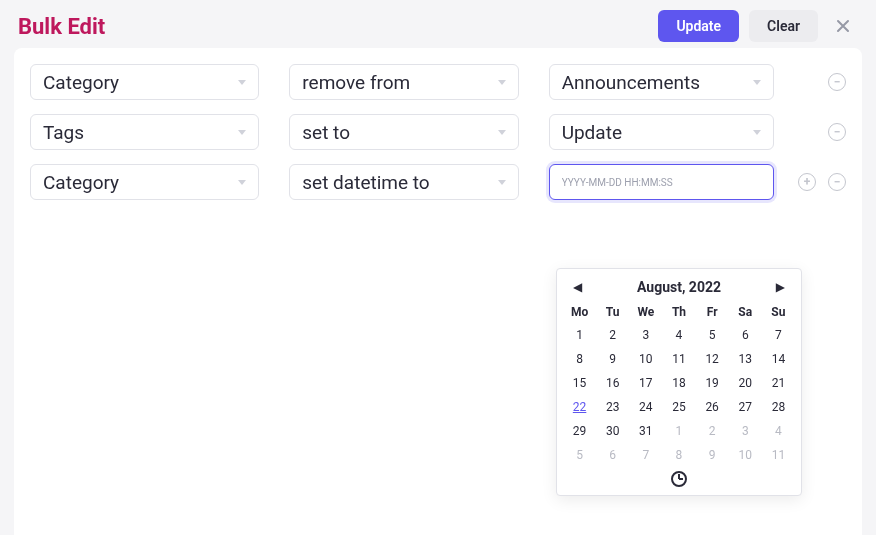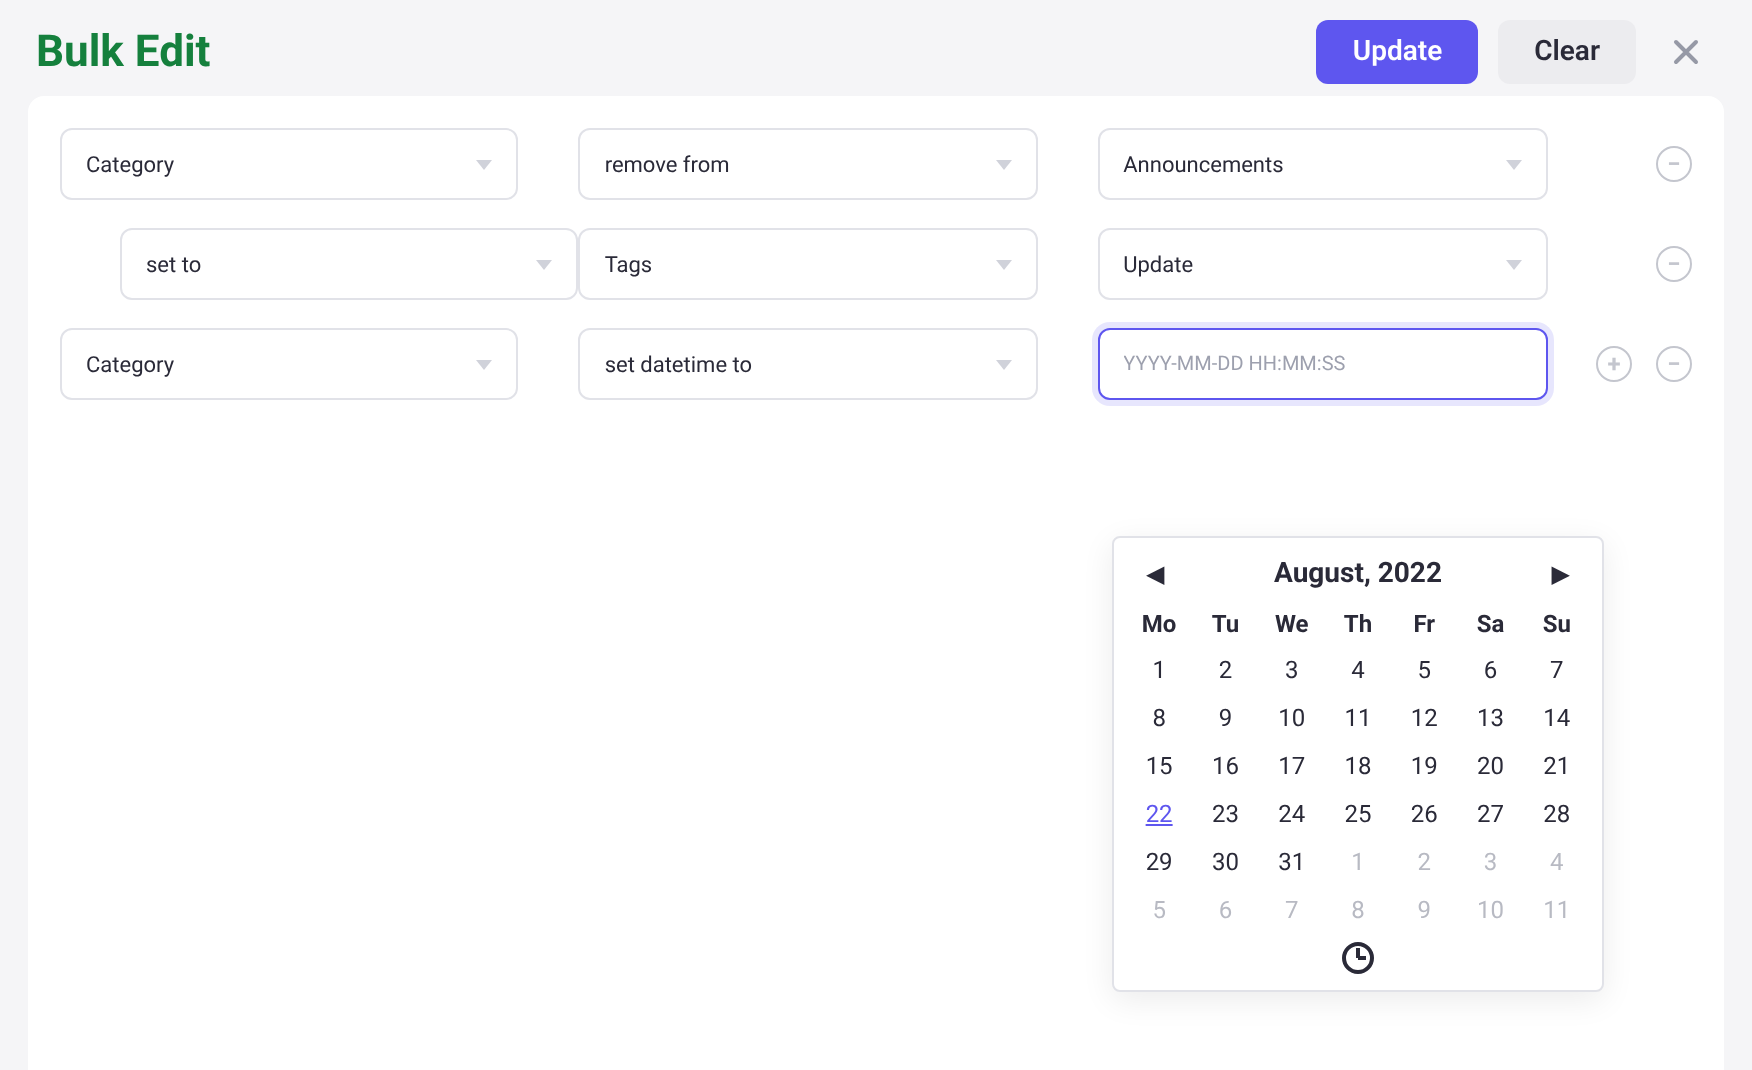--- a/index.html
+++ b/index.html
@@ -1,33 +1,33 @@
 <!DOCTYPE html>
 <html><head>
 <meta charset="utf-8">
 <style>
   * { box-sizing: border-box; margin: 0; padding: 0; font-family: -apple-system, BlinkMacSystemFont, "Segoe UI", Roboto, sans-serif; }
   body { width: 876px; height: 535px; background: #f5f5f7; position: relative; overflow: hidden; }
   .header { display: flex; align-items: center; justify-content: space-between; padding: 10px 18px 14px 18px; }
-  .title { color: #15803d; font-size: 22px; font-weight: 700; }
+  .title { color: #be185d; font-size: 22px; font-weight: 700; }
   .header-actions { display: flex; align-items: center; gap: 10px; }
   .btn { border: none; border-radius: 6px; font-size: 14px; font-weight: 600; padding: 8px 18px; cursor: pointer; }
   .btn-primary { background: #5e56ef; color: #fff; }
   .btn-secondary { background: #ececef; color: #2a2a38; }
   .close-x { color: #9699a6; font-size: 18px; width: 30px; height: 30px; display: flex; align-items: center; justify-content: center; cursor: pointer; font-weight: 400; }
   .panel { position: absolute; left: 14px; right: 14px; top: 48px; bottom: 0; background: #fff; border-radius: 8px 8px 0 0; padding: 16px 16px; }
   .scope-row { display: flex; align-items: center; gap: 18px; padding: 0 4px 18px 4px; }
   .radio-wrap { display: flex; align-items: center; gap: 8px; cursor: pointer; }
   .radio { width: 16px; height: 16px; border-radius: 50%; border: 2px solid #c4c6ce; background: #fff; display: flex; align-items: center; justify-content: center; }
   .radio.checked { border-color: #5e56ef; }
   .radio.checked::after { content: ""; width: 8px; height: 8px; border-radius: 50%; background: #5e56ef; }
   .radio-label { font-size: 14px; color: #2a2a38; }
   .rules { display: flex; flex-direction: column; gap: 14px; }
   .rule-row { display: flex; align-items: center; gap: 0; }
-  .select { height: 36px; border: 1px solid #e1e2e8; border-radius: 6px; background: #fff; display: flex; align-items: center; justify-content: space-between; padding: 0 12px; font-size: 11px; color: #2a2a38; cursor: pointer; }
+  .select { height: 36px; border: 1px solid #e1e2e8; border-radius: 6px; background: #fff; display: flex; align-items: center; justify-content: space-between; padding: 0 12px; font-size: 19px; color: #2a2a38; cursor: pointer; }
   .col-field { width: 232px; }
   .col-op { width: 232px; margin-left: 30px; }
   .col-val { width: 228px; margin-left: 30px; }
   .chev { width: 0; height: 0; border-left: 4px solid transparent; border-right: 4px solid transparent; border-top: 5px solid #d0d2da; }
   .input-text { height: 36px; border: 1px solid #5e56ef; box-shadow: 0 0 0 3px rgba(94,86,239,0.15); border-radius: 6px; padding: 0 12px; font-size: 10px; color: #2a2a38; outline: none; }
   .input-text::placeholder { color: #9da0ae; }
   .row-actions { display: flex; gap: 12px; margin-left: 24px; align-items: center; }
   .circ-btn { width: 18px; height: 18px; border: 1.5px solid #c4c6ce; border-radius: 50%; display: flex; align-items: center; justify-content: center; color: #c4c6ce; font-size: 12px; font-weight: 700; line-height: 1; cursor: pointer; }
   .circ-btn.placeholder { visibility: hidden; }
   .datepicker { position: absolute; left: 556px; top: 268px; width: 246px; background: #fff; border: 1px solid #e1e2e8; border-radius: 4px; box-shadow: 0 4px 16px rgba(0,0,0,0.08); padding: 10px 6px 8px 6px; z-index: 10; }
@@ -78,26 +78,26 @@
         <span>Announcements</span>
         <span class="chev"></span>
       </div>
       <div class="row-actions">
         <div class="circ-btn placeholder">+</div>
         <div class="circ-btn">−</div>
       </div>
     </div>
 
     <div class="rule-row">
+      <div class="select col-field">
+        <span>Tags</span>
+        <span class="chev"></span>
+      </div>
       <div class="select col-op">
         <span>set to</span>
-        <span class="chev"></span>
-      </div>
-      <div class="select col-field">
-        <span>Tags</span>
         <span class="chev"></span>
       </div>
       <div class="select col-val">
         <span>Update</span>
         <span class="chev"></span>
       </div>
       <div class="row-actions">
         <div class="circ-btn placeholder">+</div>
         <div class="circ-btn">−</div>
       </div>

